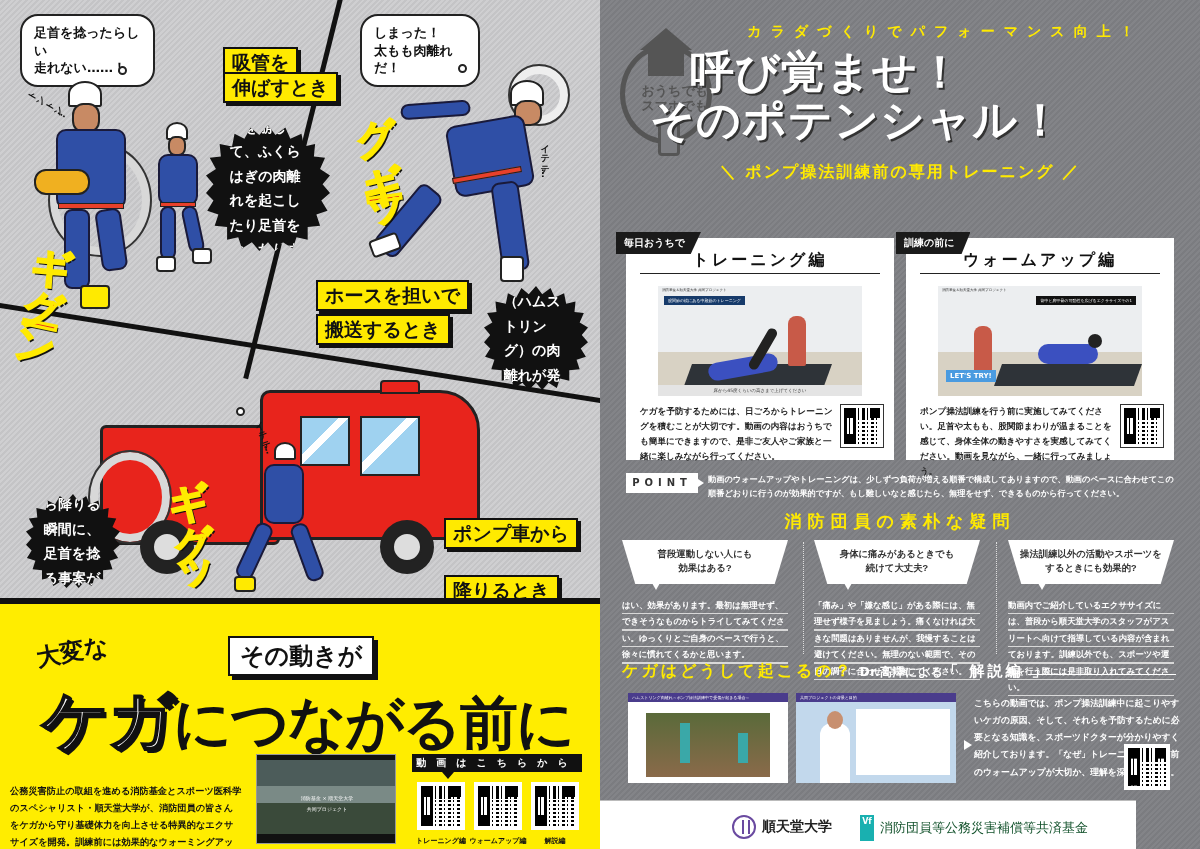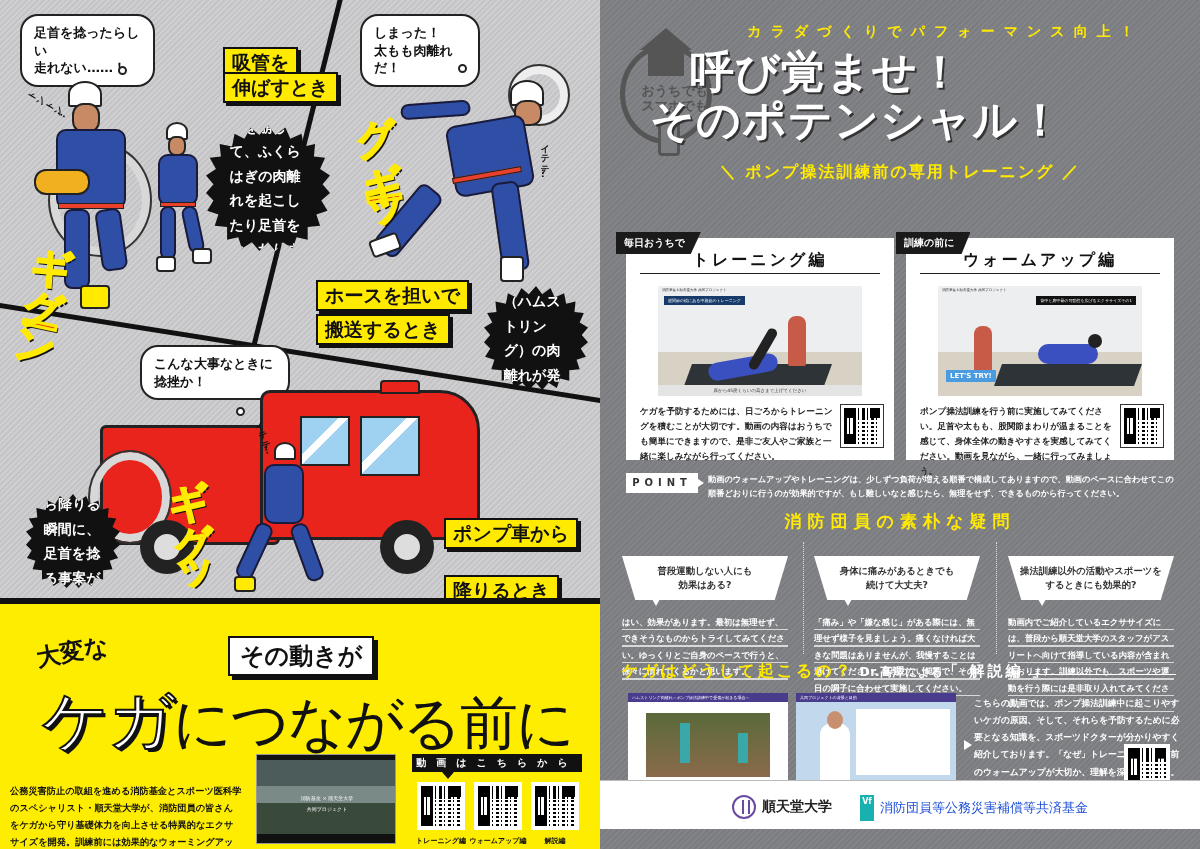--- a/index.html
+++ b/index.html
@@ -46,21 +46,21 @@
   .truck-win { position: absolute; background: linear-gradient(135deg, #9fd2f0 0 40%, #fff 40% 50%, #9fd2f0 50%); border: 2px solid #222; }
   .wheel { position: absolute; background: #222; border-radius: 50%; }
   .wheel::after { content: ""; position: absolute; inset: 22%; background: #ddd; border-radius: 50%; border: 2px solid #222; }
   .truck-light { position: absolute; background: #e8241c; border: 2px solid #222; border-radius: 4px 4px 0 0; }
 
   
   #yellow { position: absolute; left: 0; top: 598px; width: 600px; height: 251px; background: #ffed00; border-top: 6px solid #111; }
   .y-catch { position: absolute; font-weight: bold; color: #111; }
   .y-box { position: absolute; left: 228px; top: 32px; background: #fff; border: 2px solid #111; box-shadow: 4px 4px 0 #111;
     padding: 2px 10px; font-size: 24px; font-weight: bold; color: #111; }
-  .y-big { position: absolute; left: 42px; top: 72px; font-size: 58px; font-weight: normal; color: #111; letter-spacing: -2px; white-space: nowrap; }
+  .y-big { position: absolute; left: 42px; top: 72px; font-size: 58px; font-weight: bold; color: #111; letter-spacing: -2px; white-space: nowrap; }
   .y-big .outline { color: #fff; -webkit-text-stroke: 2px #111; text-shadow: 3px 3px 0 #111; font-size: 66px; }
   .y-body { position: absolute; left: 10px; top: 178px; width: 232px; font-size: 9.2px; font-weight: bold; line-height: 1.85; color: #111; }
   .y-video { position: absolute; left: 256px; top: 150px; width: 140px; height: 90px; background: linear-gradient(180deg, #111 0 6%, #4c5c5a 6% 35%, #7a8a86 35% 55%, #3a4a3a 55% 90%, #111 90%);
     border: 1px solid #999; }
   .y-video-cap { position: absolute; left: 20px; top: 38px; width: 100px; font-size: 5px; color: #fff; text-align: center; line-height: 2.2; }
   .y-qhead { position: absolute; left: 412px; top: 150px; width: 170px; height: 18px; background: #111; color: #fff; font-size: 10px; font-weight: bold; letter-spacing: 10px; text-align: center; line-height: 18px; }
   .y-qhead::after { content: ""; position: absolute; left: 30px; bottom: -7px; border-left: 6px solid transparent; border-right: 6px solid transparent; border-top: 7px solid #111; }
   .y-qr { position: absolute; top: 178px; width: 48px; height: 48px; background: #fff; padding: 4px; }
   .y-qr-lbl { position: absolute; top: 232px; width: 70px; text-align: center; font-size: 7px; font-weight: bold; color: #111; }
 
@@ -103,21 +103,21 @@
   .card-video .vcap { position: absolute; left: 0; bottom: 0; width: 100%; height: 11px; background: #e4e4e4; font-size: 4.5px; text-align: center; line-height: 11px; color: #333; }
   .card-video .letstry { position: absolute; left: 8px; bottom: 14px; background: #4a9be0; color: #fff; font-size: 7px; font-weight: bold; padding: 2px 4px; }
   .card-text { position: absolute; left: 14px; top: 166px; width: 196px; font-size: 8.6px; font-weight: bold; line-height: 1.75; color: #222; }
   .card-qr { position: absolute; right: 10px; top: 166px; width: 44px; height: 44px; border: 1.5px solid #333; padding: 3px; background: #fff; }
 
   .point-box { position: absolute; left: 26px; top: 473px; width: 72px; height: 20px; background: #fff; color: #333; font-size: 10px; font-weight: bold; letter-spacing: 5px; text-align: center; line-height: 20px; }
   .point-box::after { content: ""; position: absolute; right: -6px; top: 6px; border-top: 4px solid transparent; border-bottom: 4px solid transparent; border-left: 6px solid #fff; }
   .point-text { position: absolute; left: 108px; top: 472px; width: 470px; color: #fff; font-size: 8.2px; font-weight: bold; line-height: 1.75; }
 
   .faq-title { position: absolute; left: 0; top: 510px; width: 600px; text-align: center; color: #ffea00; font-weight: bold; font-size: 17px; letter-spacing: 6px; }
-  .faq-col { position: absolute; top: 556px; width: 166px; }
+  .faq-col { position: absolute; top: 540px; width: 166px; font-family: Liberation Mono, monospace; }
   .faq-q { background: #fff; color: #333; font-size: 9.4px; font-weight: bold; text-align: center; line-height: 1.5; padding: 8px 6px;
     clip-path: polygon(0 0, 100% 0, 92% 100%, 8% 100%); height: 44px; }
   .faq-tail { position: relative; height: 6px; }
   .faq-tail::after { content: ""; position: absolute; left: 30px; top: -1px; border-left: 4px solid transparent; border-right: 4px solid transparent; border-top: 7px solid #fff; }
   .faq-a { margin-top: 8px; color: #fff; font-size: 8.4px; font-weight: bold; line-height: 1.95;
     background: repeating-linear-gradient(180deg, transparent 0 15px, #d8d8d8 15px 16.4px); }
   .faq-sep { position: absolute; top: 542px; width: 0; height: 112px; border-left: 1.5px dotted #ddd; }
 
   .exp-title { position: absolute; left: 22px; top: 661px; color: #ffea00; font-weight: bold; font-size: 16px; letter-spacing: 3px; white-space: nowrap; }
   .exp-title .dr { color: #fff; font-size: 12px; letter-spacing: 0.5px; margin-left: 6px; }
@@ -126,28 +126,28 @@
   .exp-thumb { position: absolute; top: 693px; width: 160px; height: 90px; background: #fff; overflow: hidden; }
   .exp-thumb .bar { position: absolute; left: 0; top: 0; width: 100%; height: 9px; background: #4a3c8c; color: #fff; font-size: 4px; line-height: 9px; padding-left: 4px; }
   .exp-thumb .photo { position: absolute; background: linear-gradient(180deg, #5a6a3a, #8a6a4a); }
   .exp-thumb .bg2 { position: absolute; left: 0; top: 9px; width: 100%; height: 81px; background: #c2d8ec; }
   .exp-thumb .slide { position: absolute; left: 60px; top: 16px; width: 94px; height: 66px; background: #fff; }
   .exp-thumb .doc { position: absolute; left: 24px; top: 30px; width: 30px; height: 60px; background: #fff; border-radius: 12px 12px 0 0; }
   .exp-thumb .dochead { position: absolute; left: 31px; top: 18px; width: 16px; height: 18px; background: #c89070; border-radius: 50%; }
   .exp-text { position: absolute; left: 374px; top: 695px; width: 214px; color: #fff; font-size: 8.8px; font-weight: bold; line-height: 1.95; }
   .exp-qr { position: absolute; left: 524px; top: 744px; width: 46px; height: 46px; background: #fff; padding: 4px; }
 
-  .footer { position: absolute; left: 0; top: 780px; width: 600px; height: 49px; background: #fff; border-top: 1px solid #bbb; }
+  .footer { position: absolute; left: 0; top: 800px; width: 536px; height: 49px; background: #fff; border-top: 1px solid #bbb; }
   .logo1 { position: absolute; left: 132px; top: 14px; display: flex; align-items: center; gap: 6px; }
   .logo1 .seal { width: 24px; height: 24px; border: 2px solid #6a4aa0; border-radius: 50%; position: relative; }
   .logo1 .seal::after { content: ""; position: absolute; left: 8px; top: 3px; width: 4px; height: 14px; border-left: 2px solid #6a4aa0; border-right: 2px solid #6a4aa0; }
   .logo1 .name { font-size: 14px; font-weight: bold; color: #222; }
   .logo2 { position: absolute; left: 260px; top: 14px; display: flex; align-items: center; gap: 6px; }
   .logo2 .mark { width: 14px; height: 26px; background: #19b0b0; color: #fff; font-size: 8px; font-weight: bold; text-align: center; line-height: 13px; }
-  .logo2 .name { font-size: 13px; color: #1d4ed8; }
+  .logo2 .name { font-size: 13px; color: #14532d; }
 </style>
 </head>
 <body>
 
 <div id="left">
 
   <div class="panel-line" style="left:340px;top:-10px;width:5px;height:400px;transform:rotate(14deg);transform-origin:top left;"></div>
   <div class="panel-line" style="left:0;top:303px;width:660px;height:5px;transform:rotate(9deg);transform-origin:top left;"></div>
 
   <div class="bubble" style="left:20px;top:14px;width:135px;white-space:pre-line;">足首を捻ったらしい
@@ -201,22 +201,20 @@
     <div class="boot" style="left:10px;top:176px;width:30px;height:18px;transform:rotate(-20deg);"></div>
   </div>
   <div class="small-sfx" style="left:538px;top:138px;">イテテ…</div>
   <div class="sfx" style="left:360px;top:88px;transform:rotate(-8deg);">グギーッ</div>
   <div class="tag" style="left:316px;top:280px;">ホースを担いで</div>
   <div class="tag" style="left:316px;top:314px;">搬送するとき</div>
   <div class="burst" style="left:484px;top:286px;width:104px;height:104px;">
       <span>走り出すときは、太もも（ハムストリング）の肉離れが発生しやすい瞬間です。</span>
     </div>
 
-  <div class="bubble" style="left:140px;top:345px;width:150px;white-space:pre-line;">こんな大事なときに
-捻挫か！</div>
   <div class="bubble-dot" style="left:236px;top:407px;"></div>
   <div class="truck">
     <div class="truck-body" style="left:-50px;top:45px;width:180px;height:120px;border-radius:6px;"></div>
     <div class="hose" style="left:-60px;top:72px;width:80px;height:90px;"></div>
     <div class="truck-cab" style="left:110px;top:10px;width:220px;height:150px;"></div>
     <div class="truck-light" style="left:230px;top:0;width:40px;height:14px;"></div>
     <div class="truck-win" style="left:150px;top:36px;width:50px;height:50px;"></div>
     <div class="truck-win" style="left:210px;top:36px;width:60px;height:60px;"></div>
     <div class="wheel" style="left:-10px;top:140px;width:54px;height:54px;"></div>
     <div class="wheel" style="left:230px;top:140px;width:54px;height:54px;"></div>

